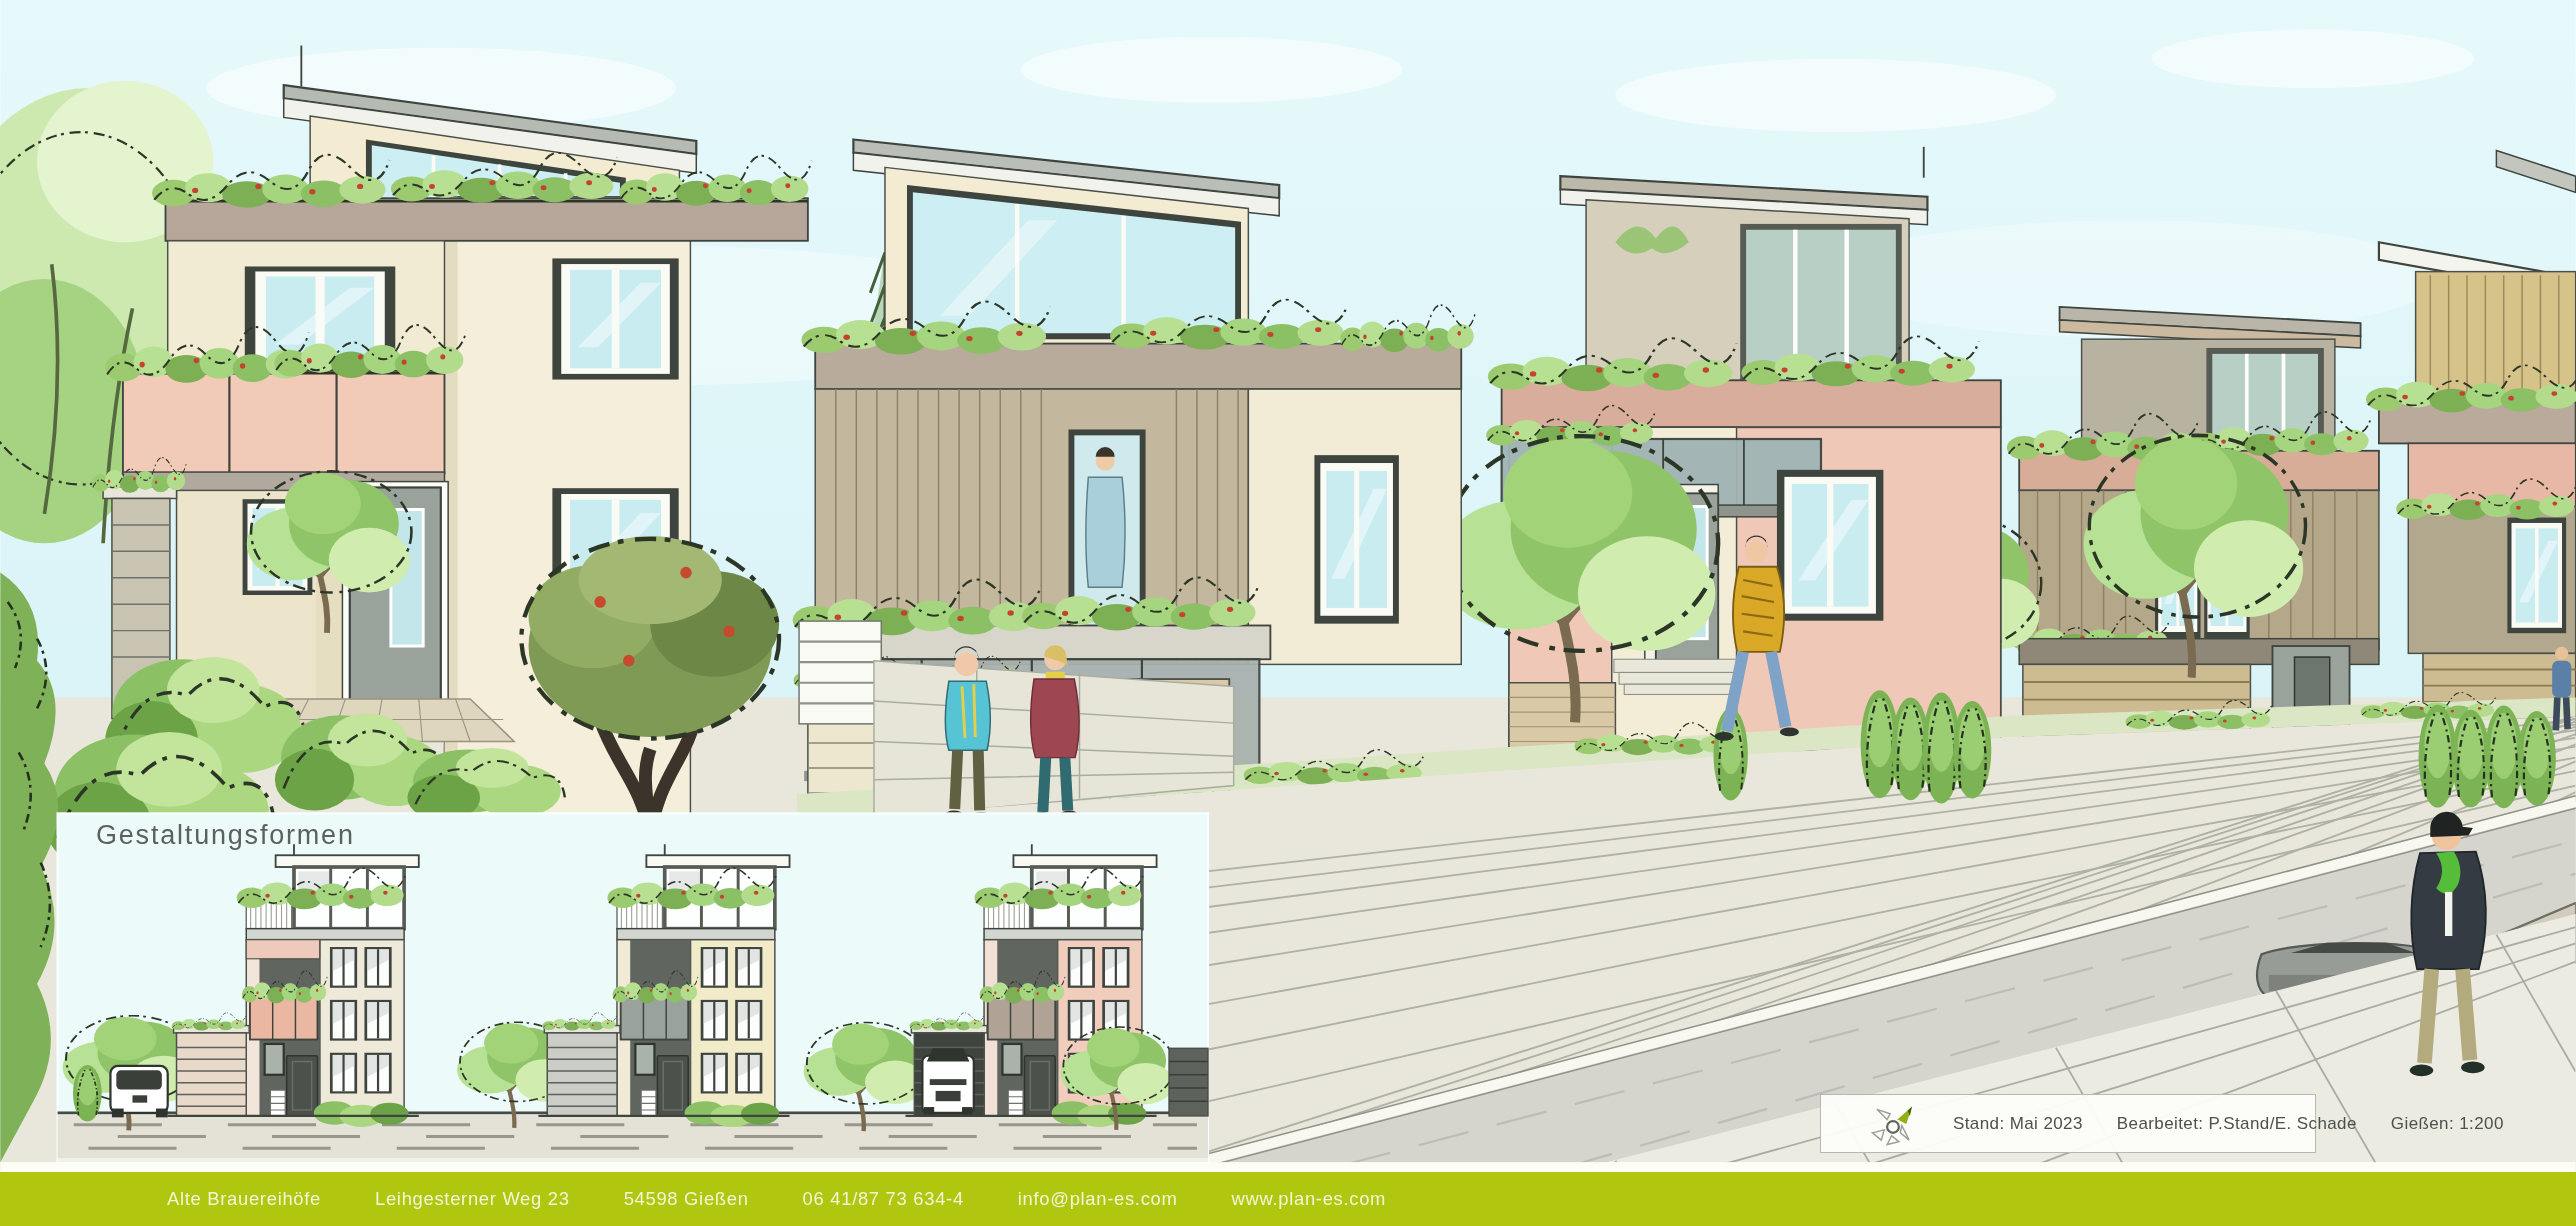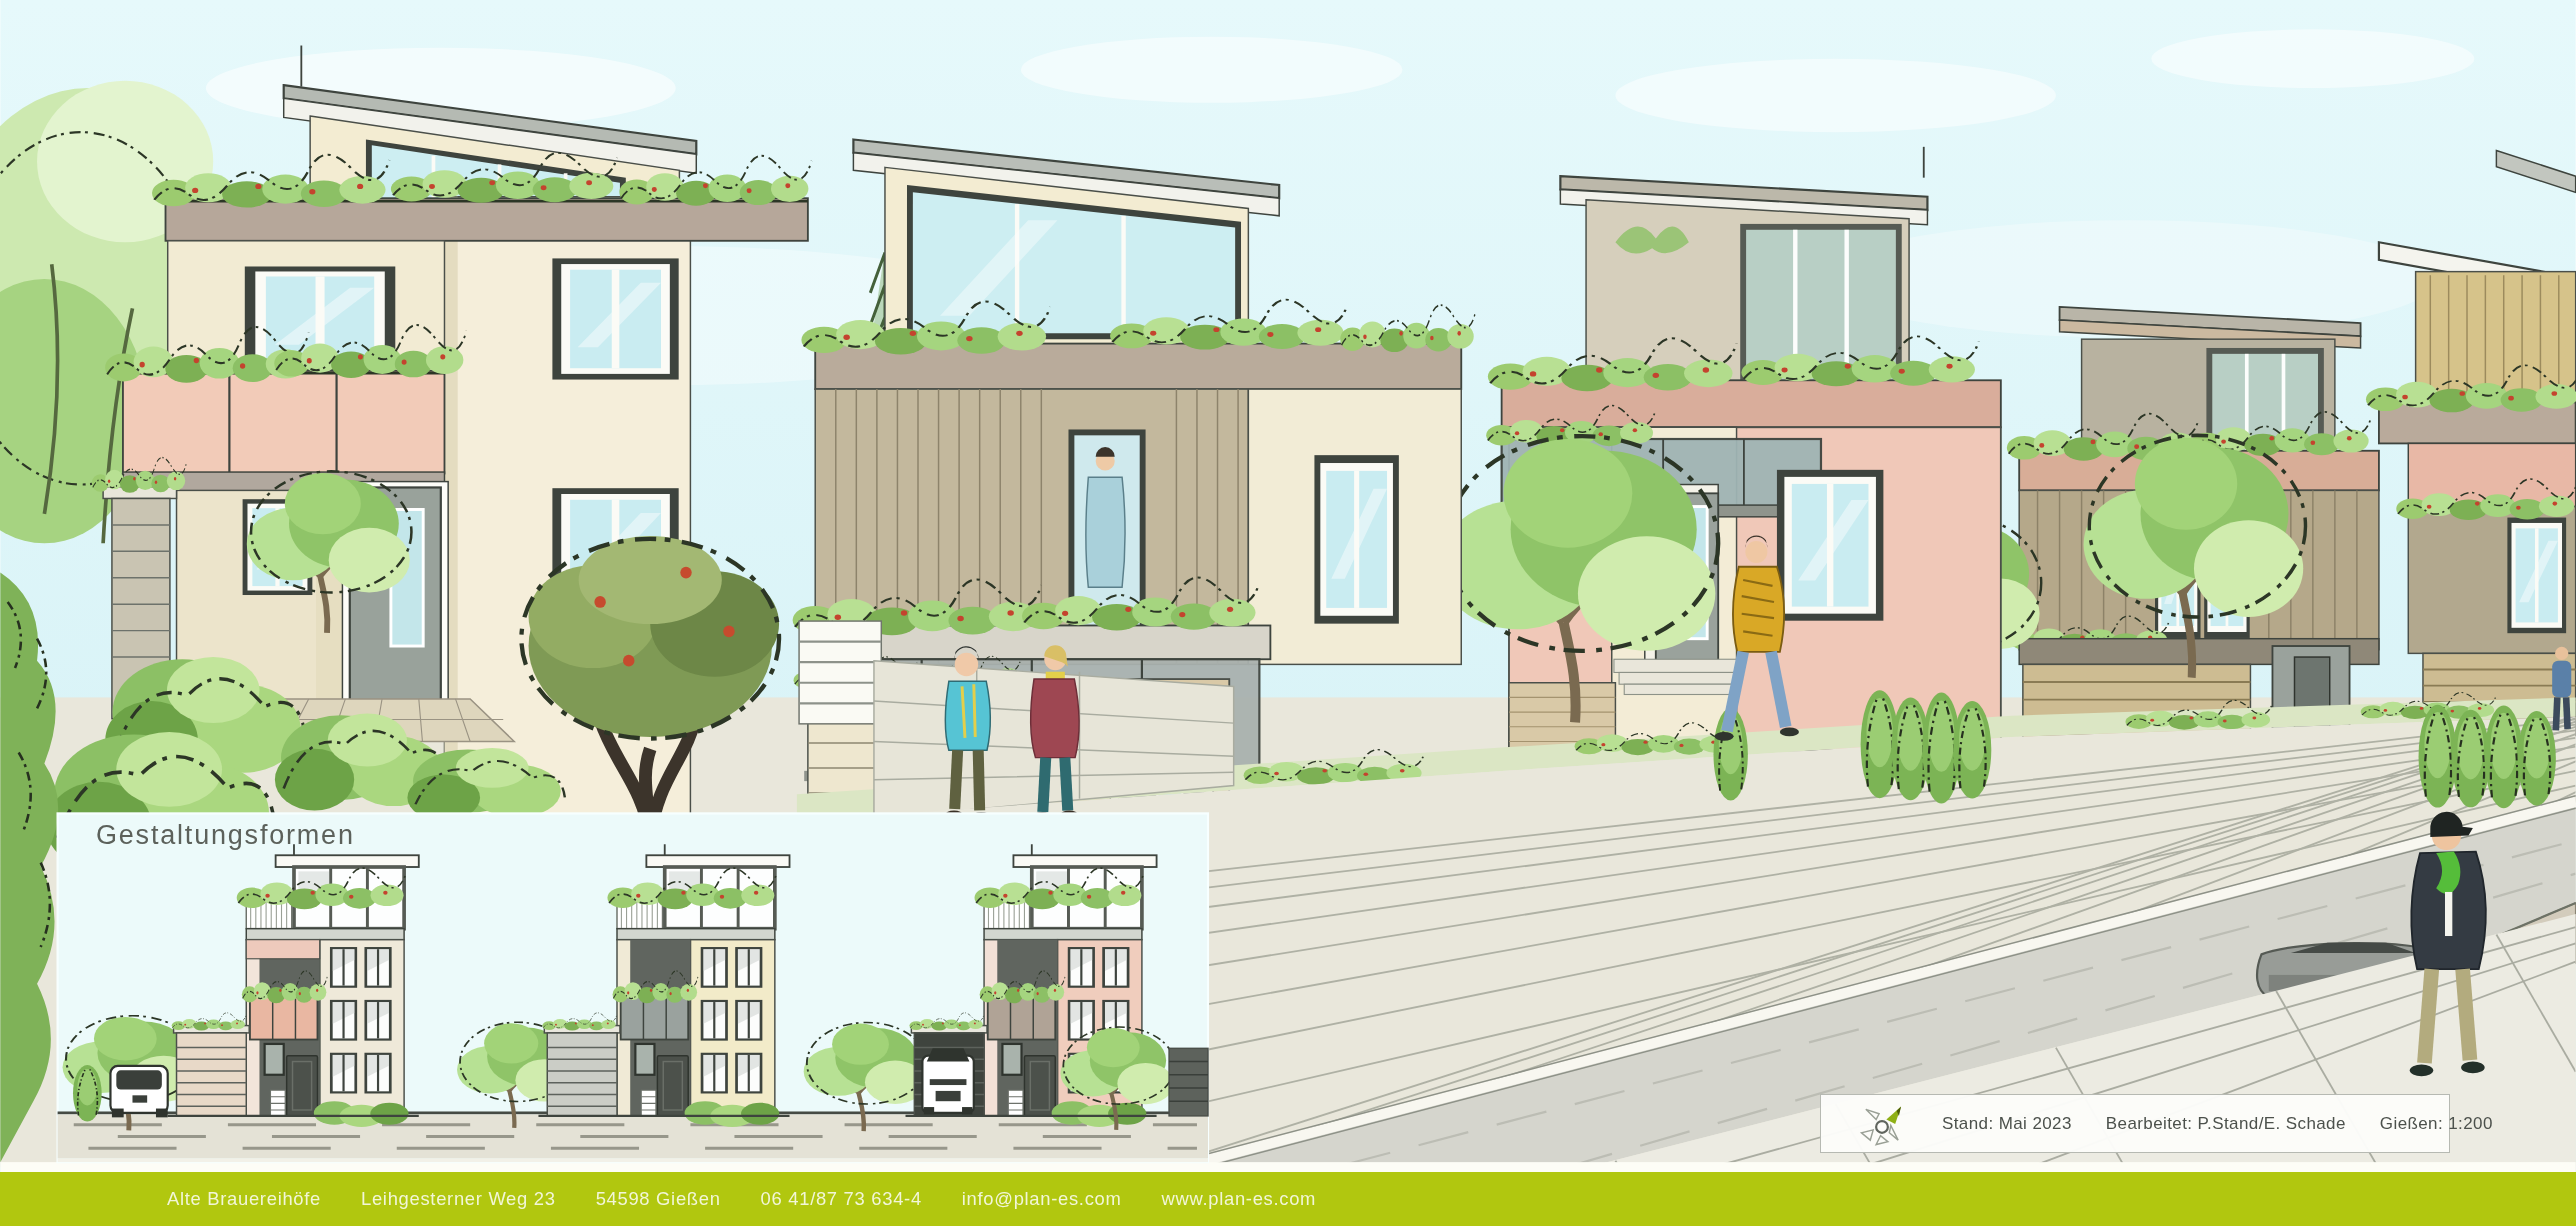--- a/index.html
+++ b/index.html
@@ -1,27 +1,27 @@
 <!DOCTYPE html>
 <html style="font-size:11.7px"><head>
 <meta charset="utf-8">
 <style>
   html,body{margin:0;padding:0;background:#ffffff;}
   .board{position:relative;width:2576px;height:1226px;overflow:hidden;background:#fff;
          font-family:"Liberation Sans",sans-serif;}
   .scene{position:absolute;left:0;top:0;}
   .inset-title{position:absolute;left:75px;top:820px;font-size:27px;color:#5c615b;
                letter-spacing:1.8px;font-weight:400;margin-left:21px;}
-  .info-box{position:absolute;left:1820px;top:1094px;width:630px;height:59px;
+  .info-box{position:absolute;left:1820px;top:1094px;width:496px;height:59px;
             background:rgba(252,252,250,.97);border:1.5px solid #b6b9b2;box-sizing:border-box;
-            display:flex;align-items:center;padding-left:36px;}
+            display:flex;align-items:center;padding-left:47px;}
   .info-box .logo{margin-right:35px;flex:0 0 auto;}
   .info-box span{font-size:17px;color:#4c514c;letter-spacing:0.4px;margin-right:34px;white-space:nowrap;}
   .footer{position:absolute;left:0;top:1172px;width:2576px;height:54px;background:#b1c70f;
-          display:flex;align-items:center;gap:40px;padding-left:167px;box-sizing:border-box;}
+          display:flex;align-items:center;gap:54px;padding-left:167px;box-sizing:border-box;}
   .footer span{font-size:18.4px;color:#f2f6d8;letter-spacing:0.7px;white-space:nowrap;}
   .sk{stroke:#2c3626;fill:none;stroke-dasharray:15 6 4 8;stroke-width:3;}
 </style>
 </head>
 <body>
 
 <div class="board">
 
 <svg class="scene" width="2576" height="1226" viewBox="0 0 3508 1670">
   <defs>

